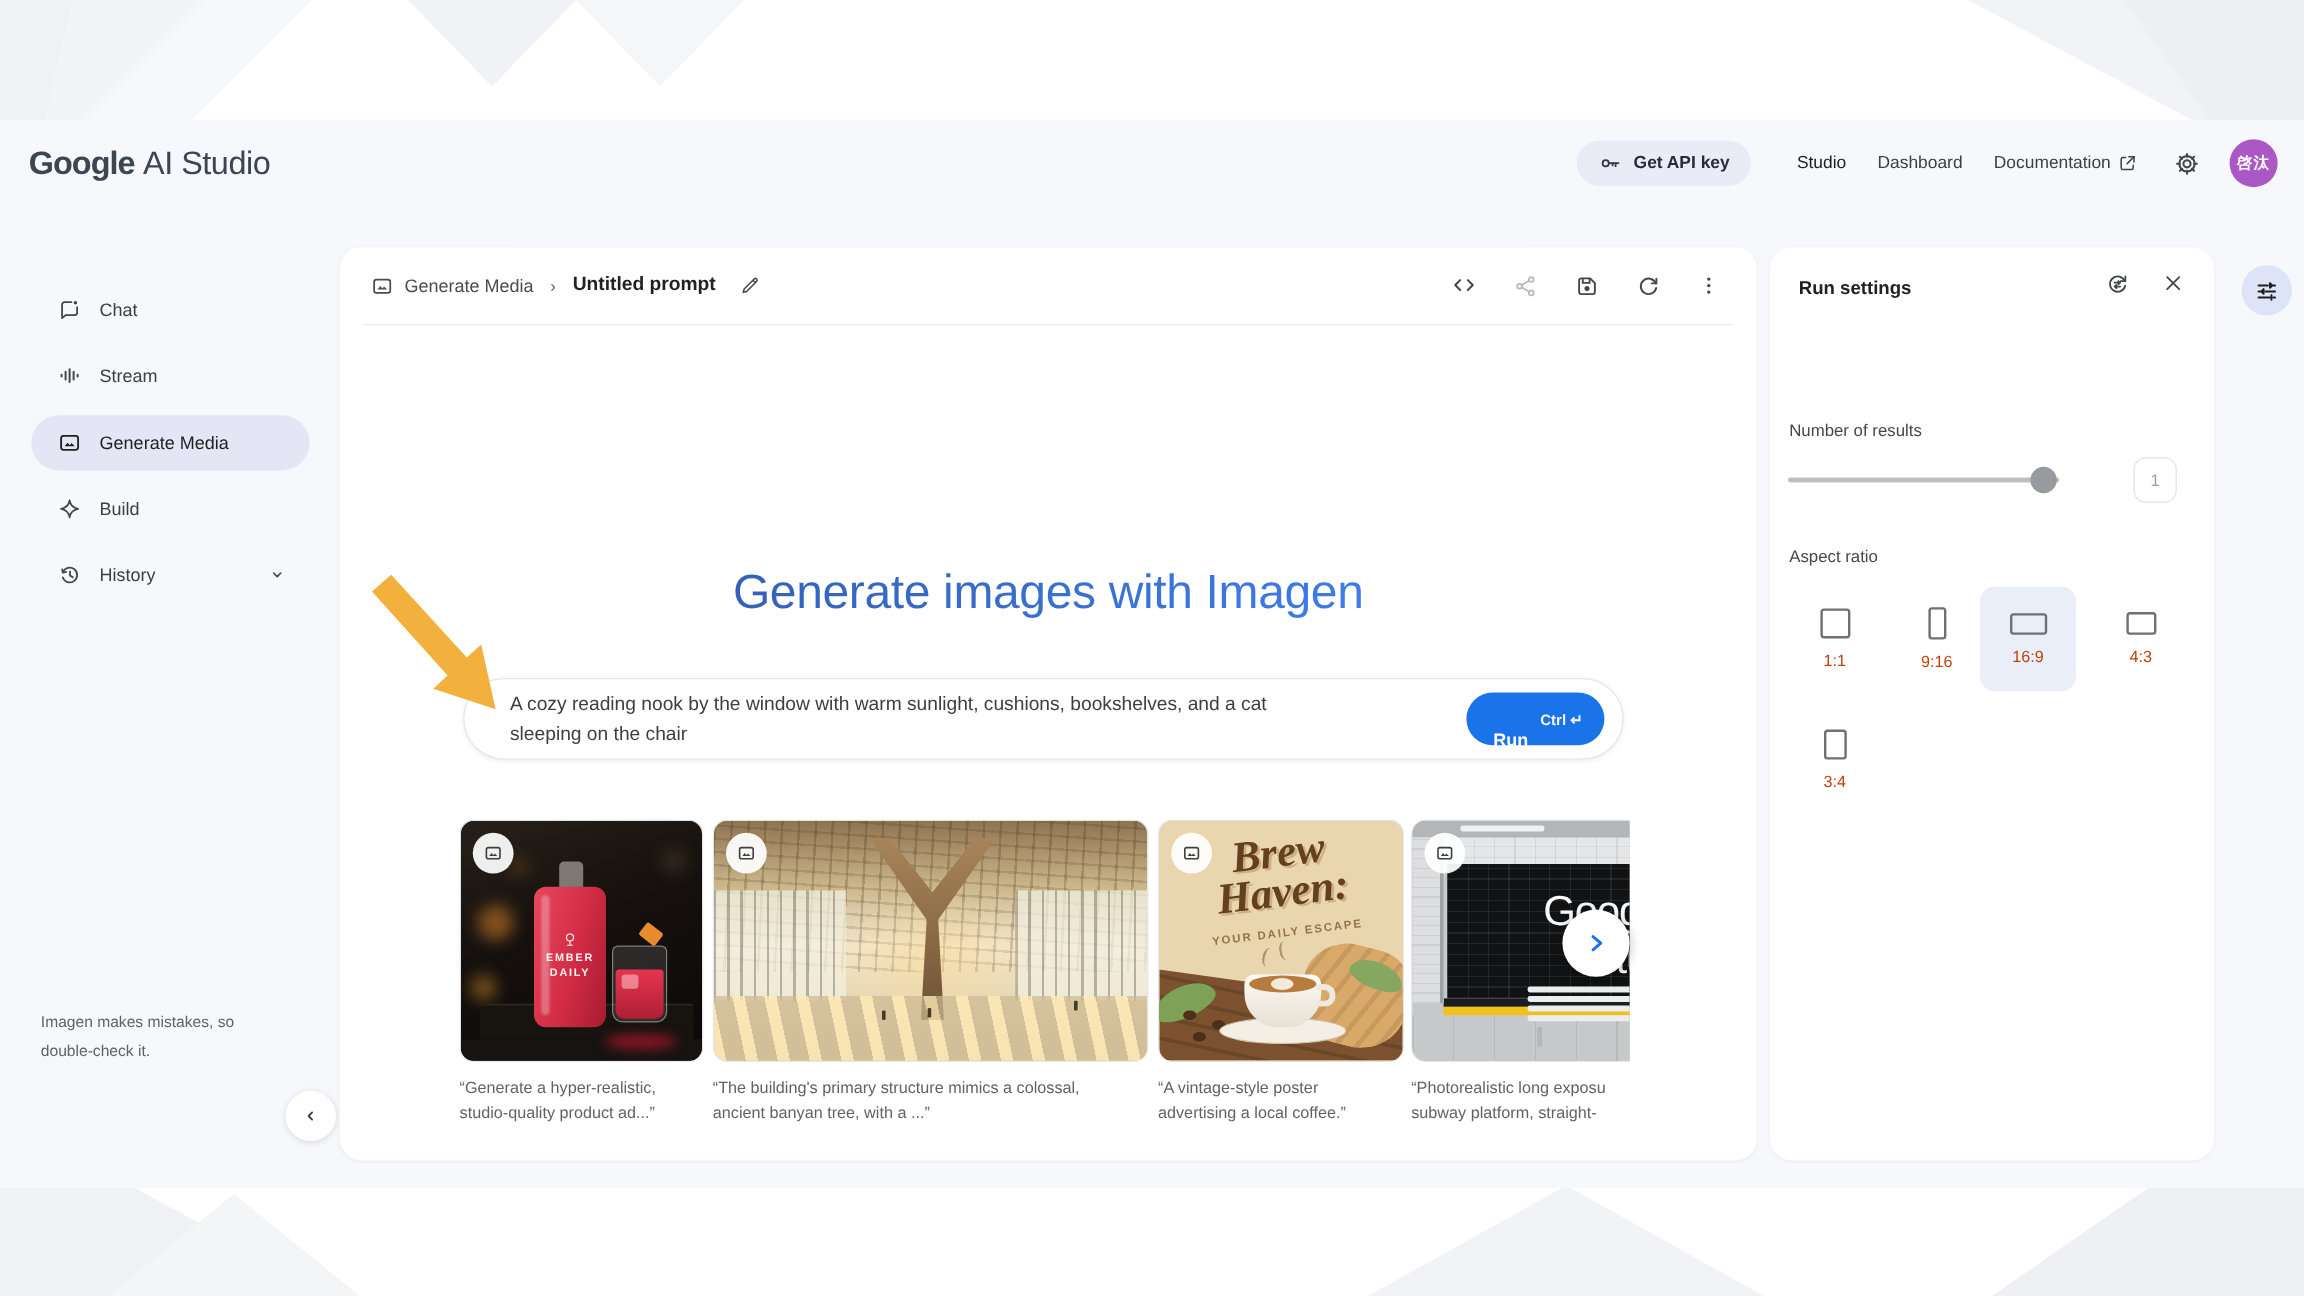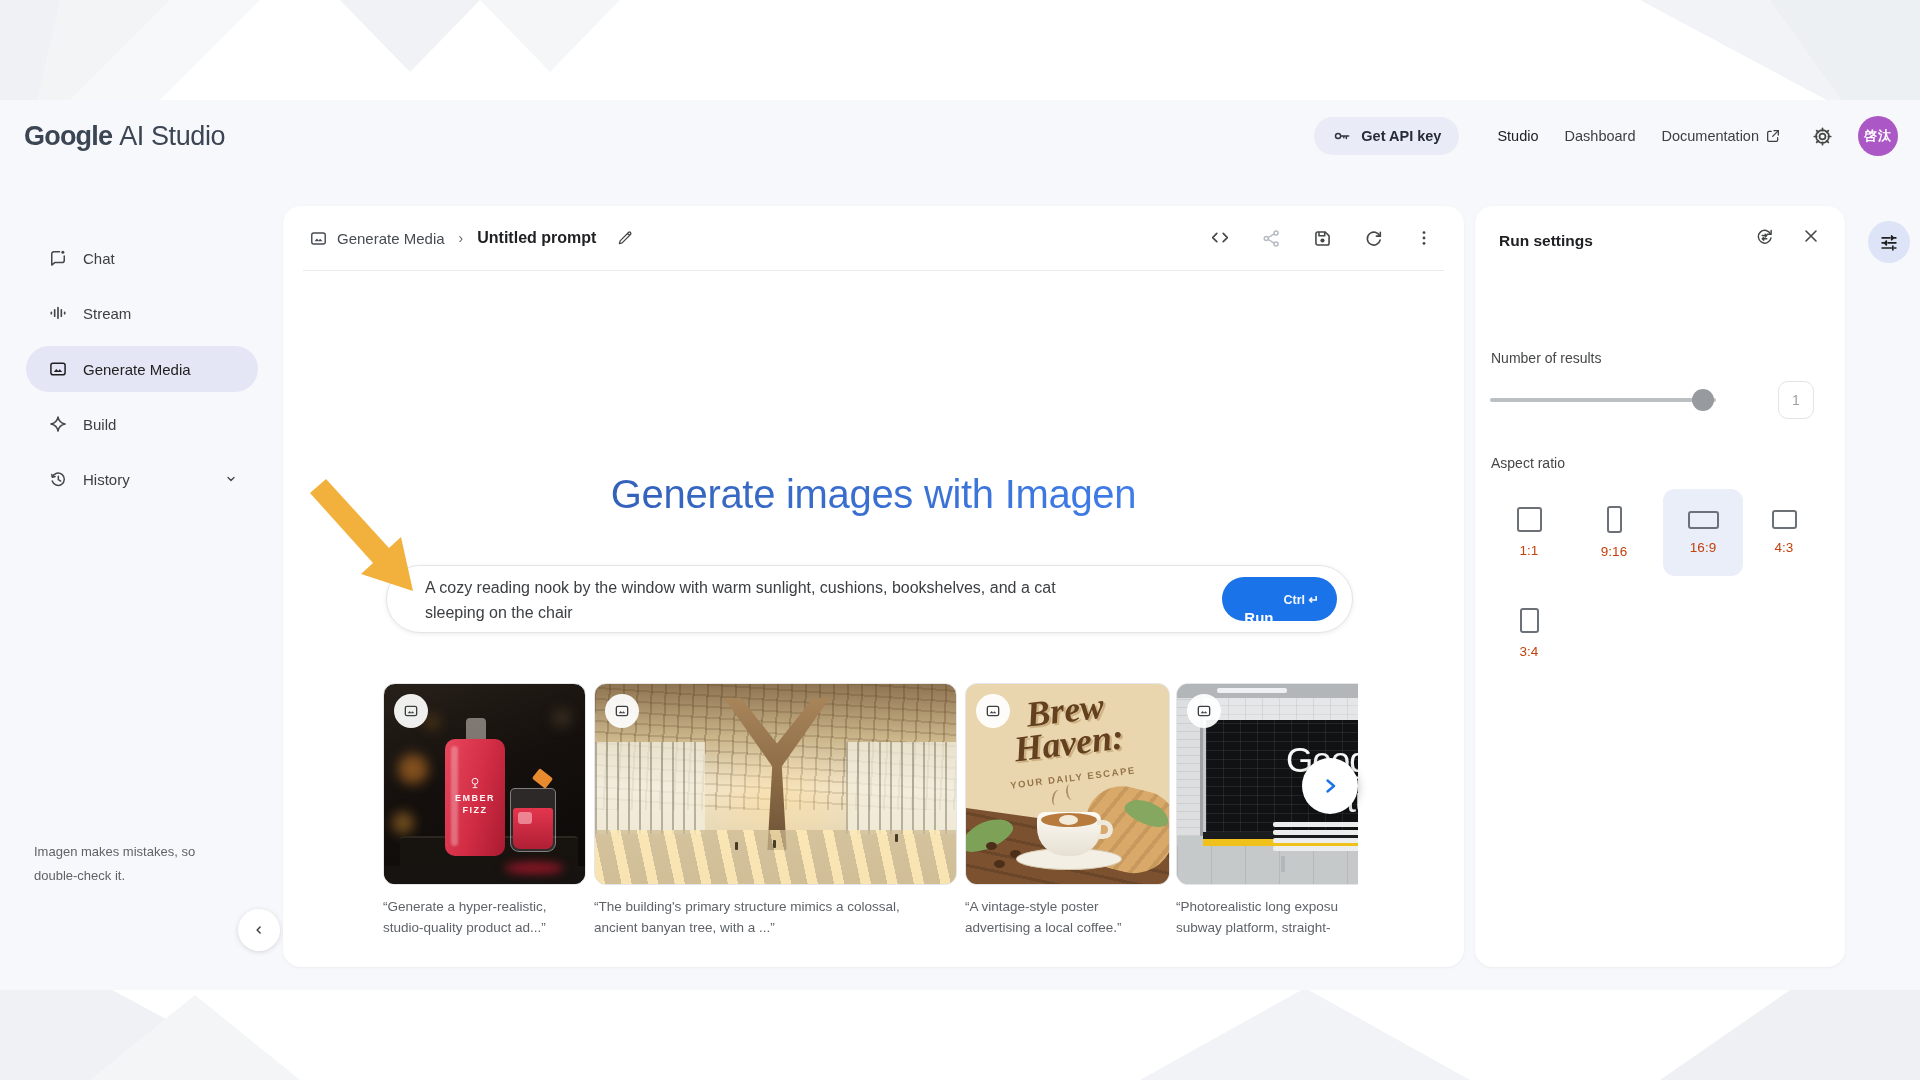--- a/index.html
+++ b/index.html
@@ -476,21 +476,21 @@
           <div class="bottle"></div>
           <div class="bottle-shine"></div>
           <div class="bottle-label">
             <svg class="ic" viewBox="0 0 24 24" width="14" height="14" style="margin:0 auto 2px">
                 <g stroke="#fff" fill="none" stroke-width="1.6">
                   <circle cx="12" cy="9" r="5"></circle>
                   <path d="M12 14 v6 M8 20 h8"></path>
                 </g>
               </svg>
             <div>EMBER</div>
-            <div>FIZZ</div>
+            <div>DAILY</div>
           </div>
           <div class="glass"></div>
           <div class="liquid"></div>
           <div class="ice"></div>
           <div class="garnish"></div>
         </div>
 
         <div class="ex-card c2">
           <div class="badge">
             <svg class="ic" viewBox="0 0 24 24" width="16" height="16">
@@ -632,21 +632,21 @@
       <div class="rp-label" style="top:249px">Aspect ratio</div>
 
       <div class="ar-cell" style="left:14px;top:283px">
         <div class="ar-shape" style="width:25px;height:25px"></div>
         <div class="ar-label">1:1</div>
       </div>
       <div class="ar-cell" style="left:99px;top:283px">
         <div class="ar-shape" style="width:15px;height:27px"></div>
         <div class="ar-label">9:16</div>
       </div>
-      <div class="ar-cell sel" style="left:188px;top:283px">
+      <div class="ar-cell sel" style="left:175px;top:283px">
         <div class="ar-shape" style="width:31px;height:18px"></div>
         <div class="ar-label">16:9</div>
       </div>
       <div class="ar-cell" style="left:269px;top:283px">
         <div class="ar-shape" style="width:25px;height:19px"></div>
         <div class="ar-label">4:3</div>
       </div>
       <div class="ar-cell" style="left:14px;top:384px">
         <div class="ar-shape" style="width:19px;height:25px"></div>
         <div class="ar-label">3:4</div>

